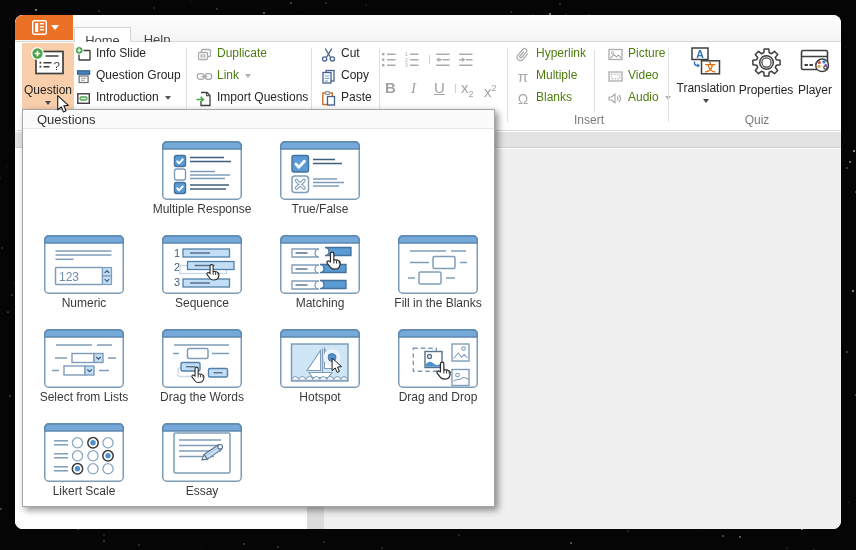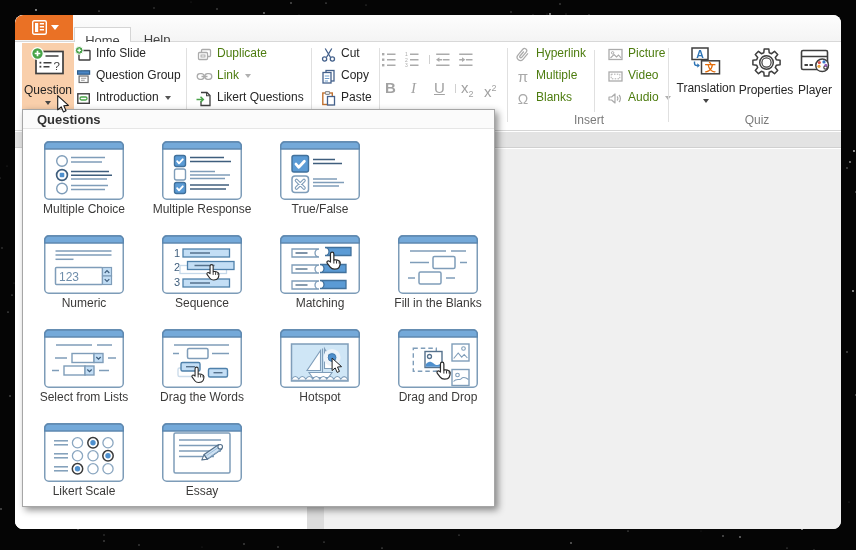--- a/index.html
+++ b/index.html
@@ -37,21 +37,21 @@
 .bigbtn{position:absolute;top:1px;height:86px;text-align:center}
 .bicon{display:inline-block;margin-top:4px;height:33px}
 .bigbtn .biglabel{margin-top:1px}
 #band{position:absolute;left:0;top:117px;width:100%;height:16px;background:#e3e3e3;border-bottom:1px solid #d0d0d0}
 #content{position:absolute;left:0;top:134px;width:100%;bottom:0;background:#f0f0f0}
 #leftpanel{position:absolute;left:0;top:0;width:292px;height:100%;background:#fff}
 #splitter{position:absolute;left:292px;top:0;width:17px;height:100%;background:#dcdcdc}
 #panel{position:absolute;left:7px;top:94px;width:473px;height:398px;background:#fff;border:1px solid #a6a6a6;
  box-shadow:3px 3px 7px rgba(0,0,0,0.45)}
 #panelhead{position:absolute;left:0;top:0;width:100%;height:19px;background:#fbfbfb;border-bottom:1px solid #e6e6e6;
- font-size:13px;font-weight:bold;color:#333;line-height:19px;padding-left:14px}
+ font-size:13px;font-weight:normal;color:#333;line-height:19px;padding-left:14px}
 .card{position:absolute;width:80px;text-align:center}
 .card svg{display:block}
 .clabel{font-size:12px;color:#3b3a39;white-space:nowrap;margin-top:2px;text-align:center;width:200px;margin-left:-60px}
 </style></head><body>
 <svg width="856" height="550" style="position:absolute;left:0;top:0">
     <circle cx="547" cy="14" r="0.5" fill="#fff" opacity="0.30"></circle>
     <circle cx="630" cy="372" r="0.8" fill="#fff" opacity="0.21"></circle>
     <circle cx="361" cy="16" r="0.5" fill="#fff" opacity="0.48"></circle>
     <circle cx="23" cy="109" r="0.7" fill="#fff" opacity="0.50"></circle>
     <circle cx="189" cy="324" r="0.8" fill="#fff" opacity="0.15"></circle>
@@ -626,21 +626,21 @@
         <span class="rlabel"><span class="dis">Link <span class="dcaret grey"></span></span></span>
       </div>
       <div class="ritem " style="left:180px;top:48px">
         <span class="ricon">
           <svg width="18" height="18" viewBox="0 0 18 18" style="">
             <path d="M6 2.5h6l3 3v10H6v-4" fill="#fff" stroke="#3f3f3f" stroke-width="1.3"></path>
             <path d="M11.6 2.7v3.1h3.1" fill="none" stroke="#3f3f3f" stroke-width="1.1"></path>
             <path d="M1.5 9.5h6.2M5.5 6.8l2.8 2.7-2.8 2.7" fill="none" stroke="#4aa34a" stroke-width="1.5"></path>
           </svg>
         </span>
-        <span class="rlabel">Likert Questions</span>
+        <span class="rlabel">Import Questions</span>
       </div>
       <div class="vsep" style="left:296px"></div>
       <div class="ritem " style="left:304px;top:4px">
         <span class="ricon">
           <svg width="17" height="17" viewBox="0 0 17 17" style="">
             <path d="M5.2 2.5l5.4 9M11.8 2.5l-5.4 9" stroke="#44618c" stroke-width="1.3" fill="none"></path>
             <circle cx="4.6" cy="13" r="2.1" fill="none" stroke="#44618c" stroke-width="1.3"></circle>
             <circle cx="12.4" cy="13" r="2.1" fill="none" stroke="#44618c" stroke-width="1.3"></circle>
           </svg>
         </span>
@@ -777,38 +777,20 @@
           </svg></span><div class="biglabel">Player</div></div>
       <div class="glabel" style="left:702px;width:80px">Quiz</div>
     </div>
  <div id="band"></div>
  <div id="content">
       <div id="leftpanel"></div>
       <div id="splitter"></div>
     </div>
  <div id="panel">
   <div id="panelhead">Questions</div>
-  <div class="card" style="left:21px;top:30.5px">
-        <svg width="80" height="59" viewBox="0 0 80 59" style="">
-          <rect x="0.75" y="0.75" width="78.5" height="57.5" rx="4" fill="#fff" stroke="#7d9cb8" stroke-width="1.5"></rect>
-          <path d="M0.75 8 v-3 a4 4 0 0 1 4-4 h70.5 a4 4 0 0 1 4 4 v3 z" fill="#74a9d9" stroke="#5d88b0" stroke-width="1.5"></path>
-          <circle cx="18" cy="20" r="5.3" fill="#fff" stroke="#7f9db9" stroke-width="1.4"></circle>
-          <circle cx="18" cy="34" r="5.4" fill="#fff" stroke="#3f5e7d" stroke-width="1.7"></circle>
-          <rect x="15.7" y="31.7" width="4.6" height="4.6" rx="1" fill="#4f90ce"></rect>
-          <circle cx="18" cy="47.5" r="5.3" fill="#fff" stroke="#7f9db9" stroke-width="1.4"></circle>
-          <path d="M27 16.5h34" stroke="#7f9db9" stroke-width="1.5"></path>
-          <path d="M27 21h31" stroke="#7f9db9" stroke-width="1.5"></path>
-          <path d="M27 30.5h38" stroke="#3f5e7d" stroke-width="1.5"></path>
-          <path d="M27 34.3h41" stroke="#3f5e7d" stroke-width="1.5"></path>
-          <path d="M27 38h36" stroke="#7f9db9" stroke-width="1.5"></path>
-          <path d="M27 44.5h37" stroke="#7f9db9" stroke-width="1.5"></path>
-          <path d="M27 48.5h34" stroke="#7f9db9" stroke-width="1.5"></path>
-        </svg>
-        <div class="clabel">Multiple Choice</div>
-      </div>
       <div class="card" style="left:139px;top:30.5px">
         <svg width="80" height="59" viewBox="0 0 80 59" style="">
           <rect x="0.75" y="0.75" width="78.5" height="57.5" rx="4" fill="#fff" stroke="#7d9cb8" stroke-width="1.5"></rect>
           <path d="M0.75 8 v-3 a4 4 0 0 1 4-4 h70.5 a4 4 0 0 1 4 4 v3 z" fill="#74a9d9" stroke="#5d88b0" stroke-width="1.5"></path>
           <rect x="12.5" y="14.5" width="11" height="11" rx="2" fill="#5b9bd5" stroke="#41719c" stroke-width="1.4"></rect>
           <path d="M15.14 20.22 l1.87 2.09 l3.74 -3.96" fill="none" stroke="#fff" stroke-width="1.87" stroke-linecap="round" stroke-linejoin="round"></path>
           <rect x="12.5" y="28" width="11" height="11" rx="2" fill="#fff" stroke="#7f9db9" stroke-width="1.4"></rect>
           <rect x="12.5" y="41.5" width="11" height="11" rx="2" fill="#5b9bd5" stroke="#41719c" stroke-width="1.4"></rect>
           <path d="M15.14 47.22 l1.87 2.09 l3.74 -3.96" fill="none" stroke="#fff" stroke-width="1.87" stroke-linecap="round" stroke-linejoin="round"></path>
           <path d="M28 16.5h34" stroke="#3f5e7d" stroke-width="1.5"></path>

